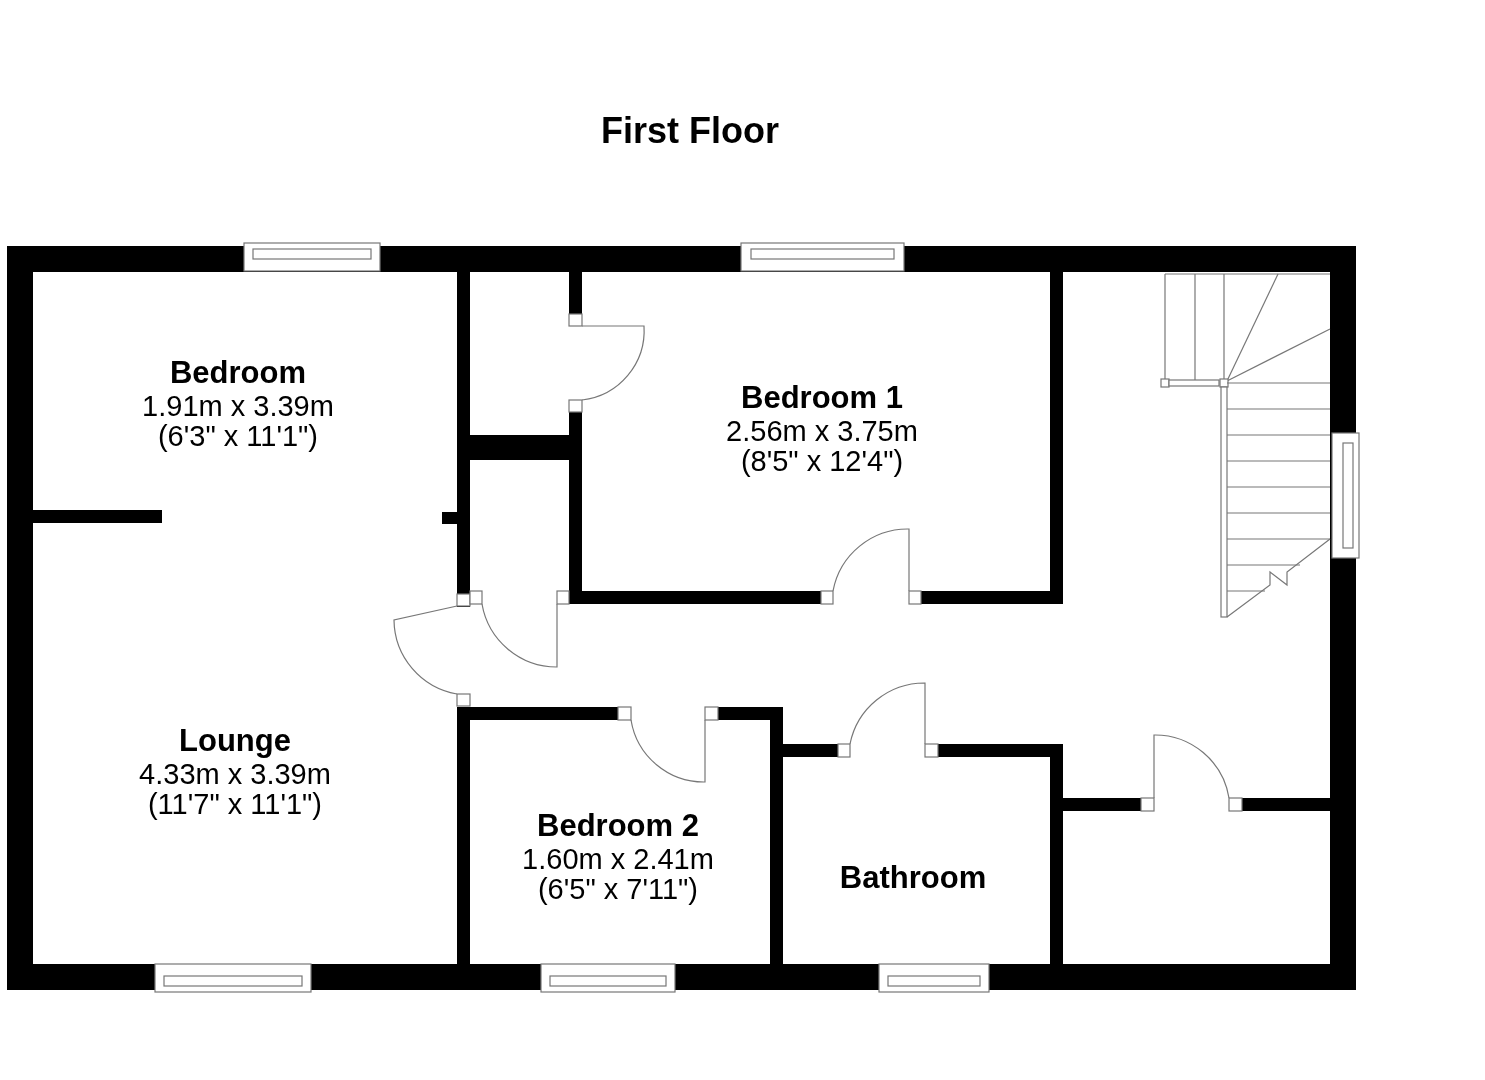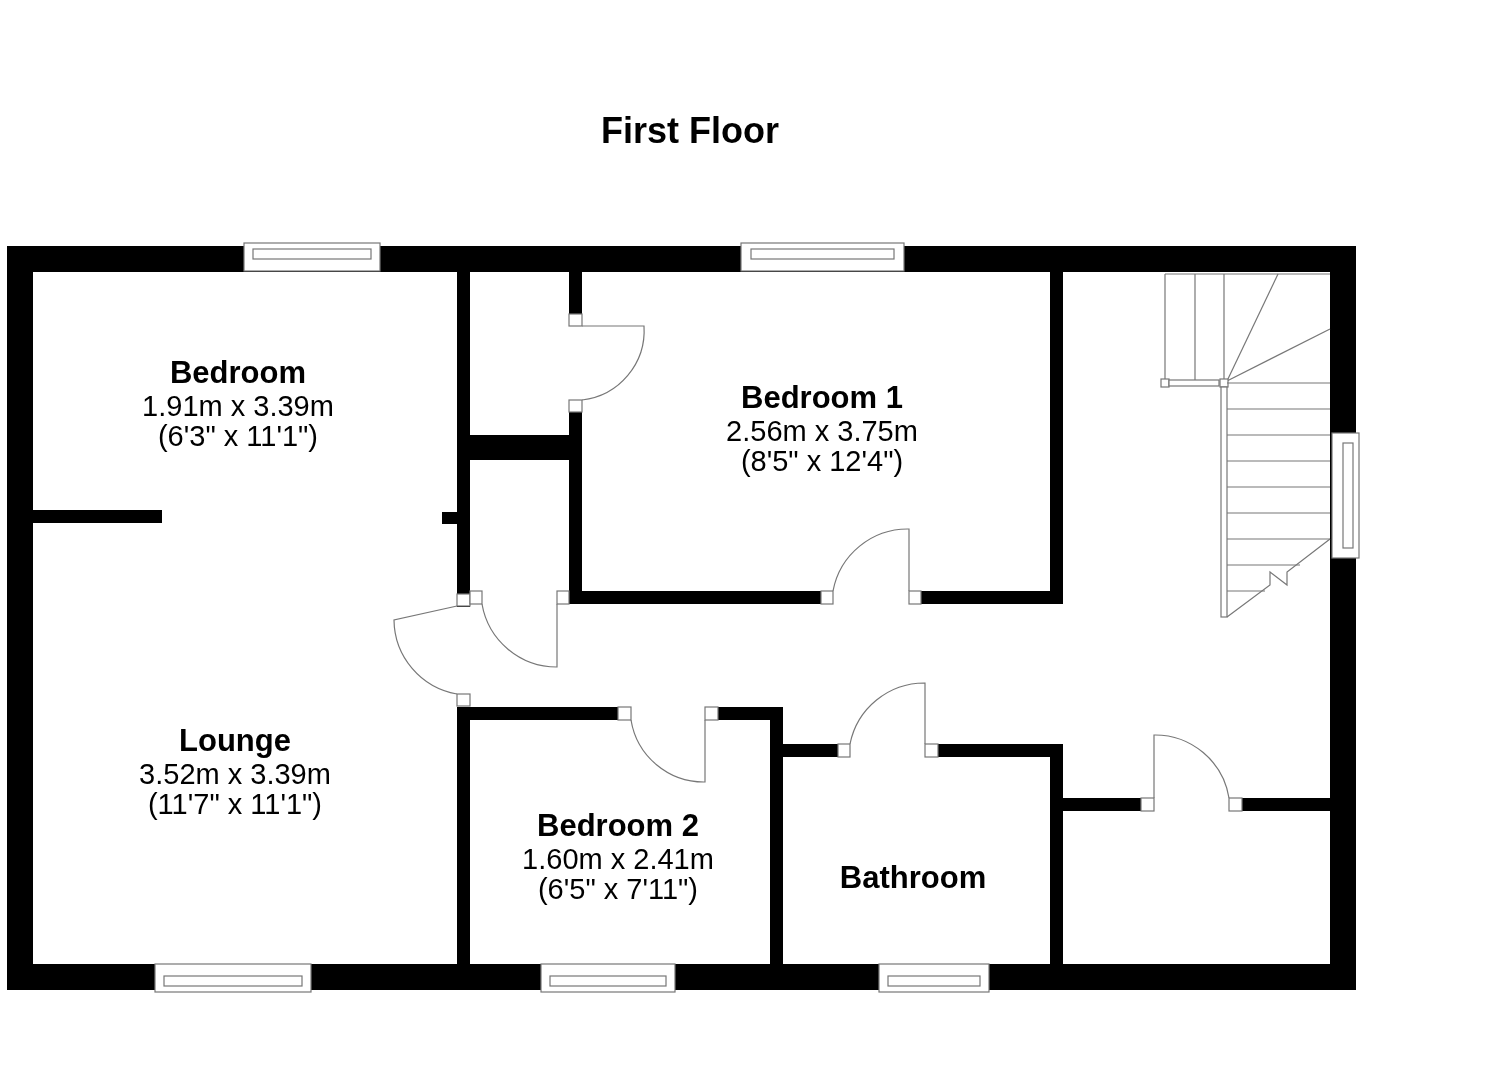--- a/index.html
+++ b/index.html
@@ -117,21 +117,21 @@
   <div class="d">1.91m x 3.39m</div>
   <div class="d">(6'3" x 11'1")</div>
 </div>
 <div class="lbl" style="left:822px;top:380px;">
   <div class="n">Bedroom 1</div>
   <div class="d">2.56m x 3.75m</div>
   <div class="d">(8'5" x 12'4")</div>
 </div>
 <div class="lbl" style="left:235px;top:723px;">
   <div class="n">Lounge</div>
-  <div class="d">3.52m x 3.39m</div>
+  <div class="d">4.33m x 3.39m</div>
   <div class="d">(11'7" x 11'1")</div>
 </div>
 <div class="lbl" style="left:618px;top:808px;">
   <div class="n">Bedroom 2</div>
   <div class="d">1.60m x 2.41m</div>
   <div class="d">(6'5" x 7'11")</div>
 </div>
 <div class="lbl" style="left:913px;top:860px;">
   <div class="n">Bathroom</div>
 </div>

